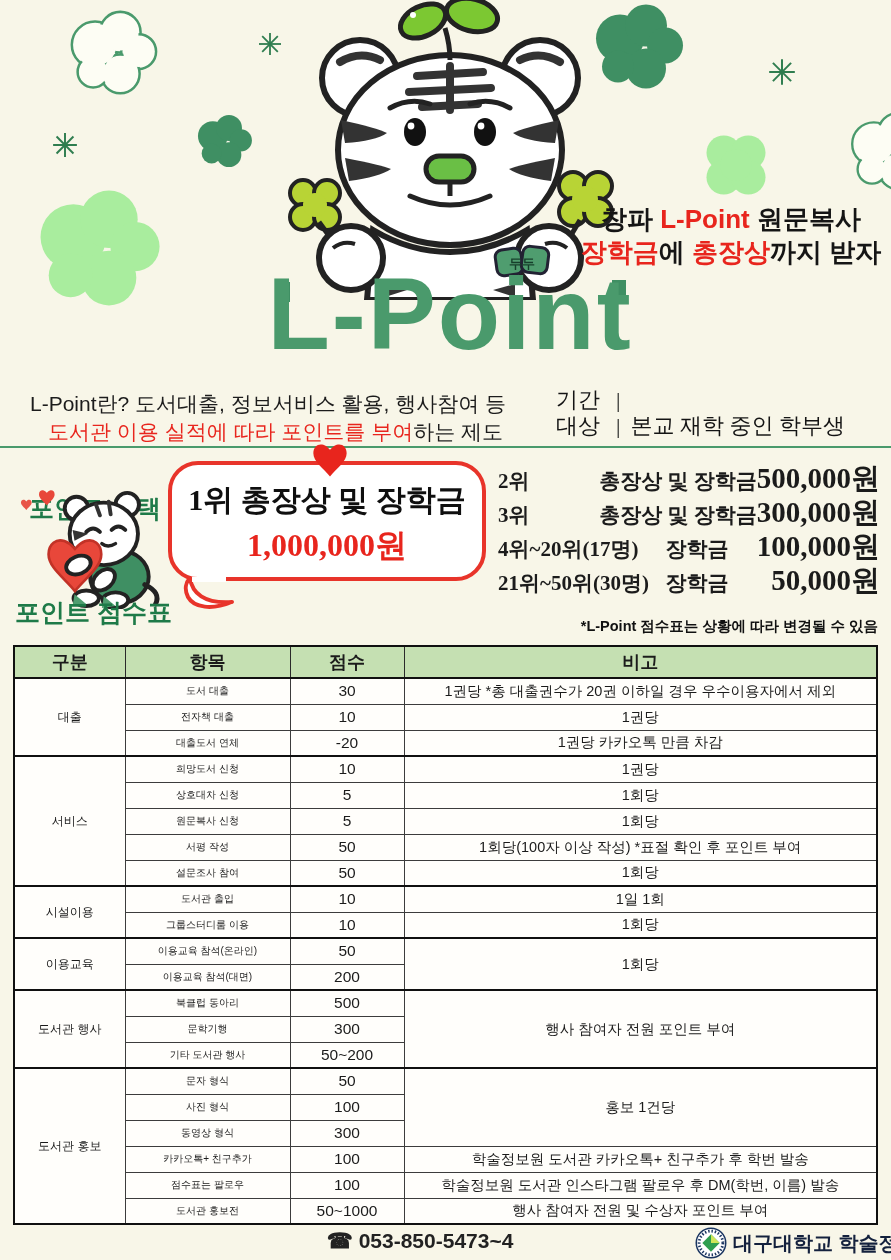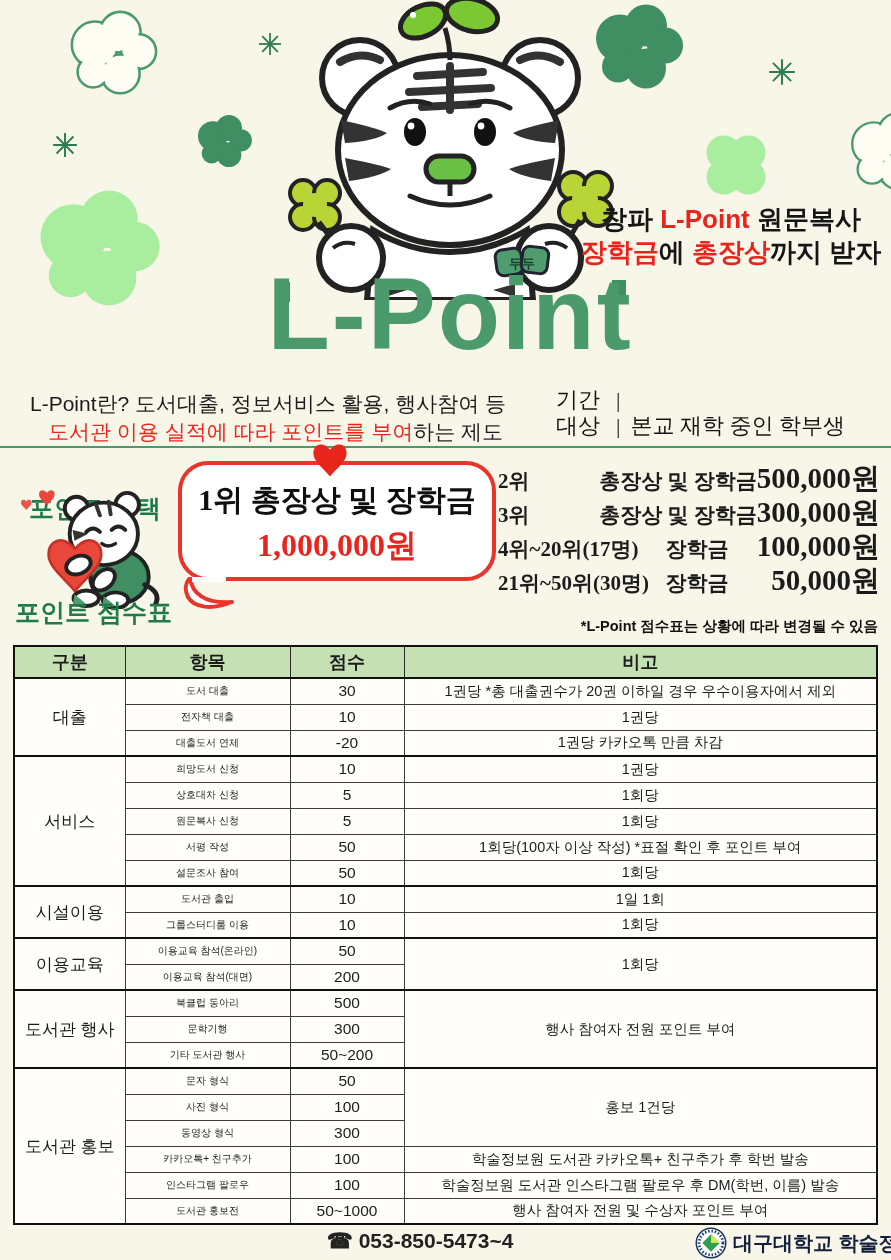--- a/index.html
+++ b/index.html
@@ -30,21 +30,20 @@
   .meta{left:556px; top:387px; font-family:"Liberation Serif",serif; font-size:22px; line-height:1.2; color:#141414; white-space:nowrap;}
   .meta .row{display:flex; gap:10px;}
   .meta .lab{width:50px;}
   
   .section-title{font-size:25px; font-weight:bold; color:var(--title-green);}
   .benefits-title{left:29px; top:452px;margin-top:40px;}
   .bubble{
     left:168px; top:461px; width:318px; height:120px; z-index:2;
     background:#fff; border:4px solid #e8342a; border-radius:30px; text-align:center;
     font-family:"Liberation Serif",serif;
-    margin-left:10px;
   }
   .bubble .l1{margin-top:15px; font-size:30px; font-weight:bold; color:#0f0f0f;}
   .bubble .l2{margin-top:3px; font-size:32px; font-weight:bold; color:var(--red);}
   .prize-list{left:498px; top:459px; width:382px; font-family:"Liberation Serif",serif;}
   .prize-row{display:flex; align-items:baseline; height:34px;}
   .prize-row .rank{width:168px; text-align:left; font-size:21px; font-weight:bold; white-space:nowrap;}
   .prize-row .desc{flex:1; text-align:center; font-size:21px; font-weight:bold; white-space:nowrap;}
   .prize-row .amount{width:152px; text-align:right; font-size:29px; font-weight:bold; white-space:nowrap;}
   
   .score-title{left:15px; top:596px;}
@@ -56,21 +55,21 @@
   }
   table.score th{
     background:var(--table-header-bg); height:32px; font-size:18px; font-weight:bold;
     border:1.3px solid #2a2a2a; border-bottom:2.4px solid #101010;
   }
   table.score td{
     border:1.3px solid #3c3c3c; height:26px; text-align:center; vertical-align:middle;
     white-space:nowrap; overflow:hidden; padding:0 2px;
   }
   table.score tr.group-start td{border-top:2.4px solid #101010;}
-  td.cat{font-size:17px;}
+  td.cat{font-size:12px;}
   td.item{font-size:10px;}
   td.pts{font-size:15.5px;}
   td.note{font-size:14.5px;}
   
   .footer-phone{left:300px; top:1229px; width:240px; text-align:center; font-size:21px; font-weight:bold; color:#222; white-space:nowrap;}
   .footer-org{left:694px; top:1226px; display:flex; align-items:center; gap:5px;}
   .footer-org .org-text{font-size:20px; font-weight:bold; color:#14213d; white-space:nowrap;}
   .sq{background:var(--decor-dark);}
 </style>
 </head>
@@ -432,21 +431,21 @@
       <tr>
         <td class="item">동영상 형식</td>
         <td class="pts">300</td>
       </tr>
       <tr>
         <td class="item">카카오톡+ 친구추가</td>
         <td class="pts">100</td>
         <td class="note">학술정보원 도서관 카카오톡+ 친구추가 후 학번 발송</td>
       </tr>
       <tr>
-        <td class="item">인스타그램 팔로우</td>
+        <td class="item">점수표는 팔로우</td>
         <td class="pts">100</td>
         <td class="note">학술정보원 도서관 인스타그램 팔로우 후 DM(학번, 이름) 발송</td>
       </tr>
       <tr>
         <td class="item">도서관 홍보전</td>
         <td class="pts">50~1000</td>
         <td class="note">행사 참여자 전원 및 수상자 포인트 부여</td>
       </tr>
     </tbody>
 </table>

